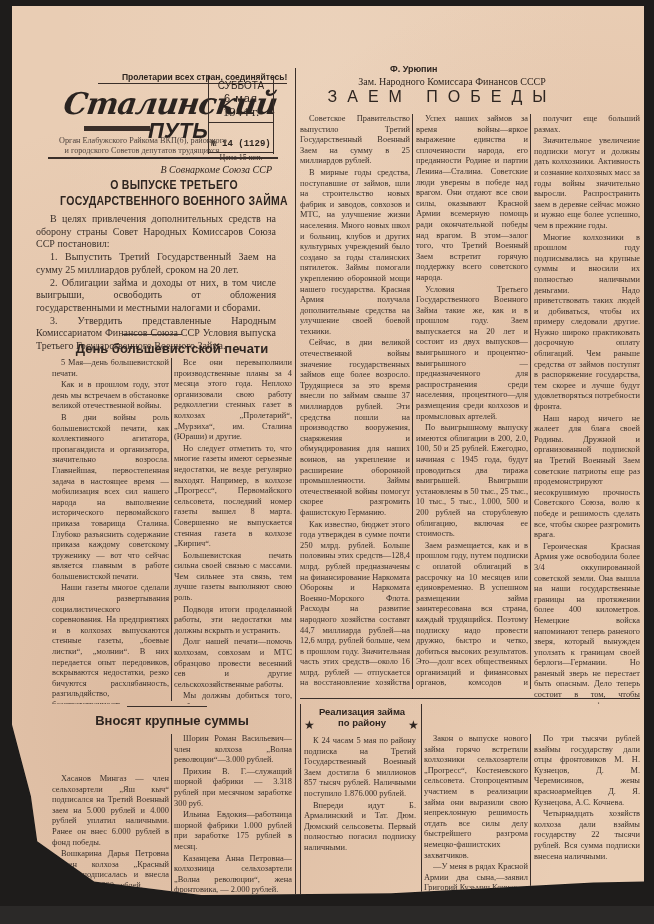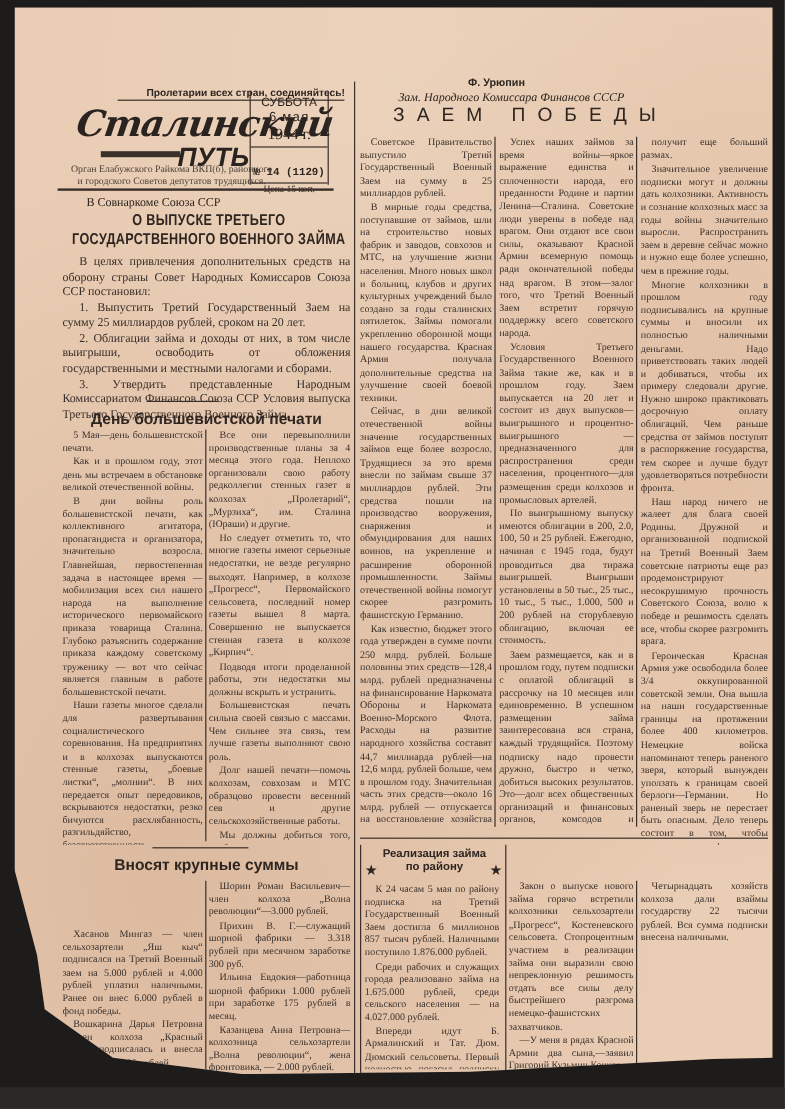--- a/index.html
+++ b/index.html
@@ -18,29 +18,29 @@
   .logo .bar{position:absolute;left:22px;top:40px;width:66px;height:5px;background:#3a2f2a;}
   .organ{position:absolute;left:46px;top:130px;width:170px;text-align:center;font-size:8.2px;line-height:9.5px;color:#4a3f3a;}
   .datebox{position:absolute;left:207px;top:76px;width:64px;height:78px;border-left:1.5px solid #3a2f2a;border-right:1.5px solid #3a2f2a;text-align:center;}
   .datebox .wd{font-family:"Liberation Sans",sans-serif;font-size:10px;margin-top:4px;}
   .datebox .dm{font-family:Liberation Sans, sans-serif;font-size:11px;margin-top:1px;letter-spacing:1px;}
   .datebox .yr{font-family:"Liberation Serif",serif;font-size:13px;}
   .datebox .no{font-family:Liberation Mono, monospace;font-weight:bold;font-size:9px;border-top:1px solid #3a2f2a;padding-top:16px;margin-top:2px;}
   .datebox .pr{font-size:8px;border-top:1px solid #3a2f2a;margin-top:3px;padding-top:0;}
   .hrule{position:absolute;background:#3a2f2a;}
   .vrule{position:absolute;width:1.2px;background:#3a2f2a;}
-  .kicker{position:absolute;font-size:10px;text-align:left;}
+  .kicker{position:absolute;font-style:italic;font-size:10px;text-align:right;}
   .headcaps{position:absolute;font-family:"Liberation Sans",sans-serif;font-weight:bold;text-align:center;letter-spacing:0.3px;transform:scaleY(1.25);transform-origin:top;}
   .text{position:absolute;font-size:8.4px;line-height:10.6px;text-align:justify;color:#3a302b;}
   .text p{margin:0 0 1px 0;text-indent:9px;}
   .decree{position:absolute;left:52px;top:214px;width:240px;font-size:10px;line-height:12.7px;text-align:justify;color:#3a302b;}
   .decree p{margin:0;text-indent:14px;}
   .h2{position:absolute;font-family:"Liberation Sans",sans-serif;font-weight:bold;text-align:center;}
   .author{position:absolute;left:380px;top:65px;font-family:"Liberation Sans",sans-serif;font-weight:bold;font-size:9px;}
-  .authrole{position:absolute;left:340px;top:77px;width:240px;font-style:italic;font-size:10px;}
+  .authrole{position:absolute;left:340px;top:77px;width:240px;text-align:center;font-size:10px;}
   .bigtitle{position:absolute;left:330px;top:86px;width:240px;text-align:center;font-family:"Liberation Sans",sans-serif;font-size:16px;letter-spacing:10px;}
   .sign{position:absolute;font-family:"Liberation Sans",sans-serif;font-weight:bold;font-size:8.5px;}
   .star{position:absolute;font-size:12px;}
   .box{position:absolute;border:1.2px solid #3a2f2a;}
 </style>
 </head>
 <body>
 
 <div class="paper">
   <div class="motto">Пролетарии всех стран, соединяйтесь!</div>
@@ -56,42 +56,42 @@
     <div class="wd">СУББОТА</div>
     <div class="dm">6 мая</div>
     <div class="yr">1944 г.</div>
     <div class="no">№ 14 (1129)</div>
     <div class="pr">Цена 15 коп.</div>
   </div>
   <div class="hrule" style="left:36px;top:151px;width:230px;height:2px;"></div>
 
   <div class="kicker" style="left:60px;top:158px;width:200px;">В Совнаркоме Союза ССР</div>
   <div class="headcaps" style="left:44px;top:170px;width:236px;font-size:10.5px;line-height:13px;">О ВЫПУСКЕ ТРЕТЬЕГО ГОСУДАРСТВЕННОГО ВОЕННОГО ЗАЙМА</div>
-  <div class="decree" style="left:40px;top:207px;width:240px;">
+  <div class="decree" style="left:24px;top:207px;width:240px;">
     <p>В целях привлечения дополнительных средств на оборону страны Совет Народных Комиссаров Союза ССР постановил:</p>
     <p>1. Выпустить Третий Государственный Заем на сумму 25 миллиардов рублей, сроком на 20 лет.</p>
     <p>2. Облигации займа и доходы от них, в том числе выигрыши, освободить от обложения государственными и местными налогами и сборами.</p>
     <p>3. Утвердить представленные Народным Комиссариатом Финансов Союза ССР Условия выпуска Третьего Государственного Военного Займа.</p>
   </div>
   <div class="hrule" style="left:110px;top:328px;width:60px;height:1px;"></div>
 
   <div class="h2" style="left:40px;top:335px;width:240px;font-size:13px;">День большевистской печати</div>
   <div class="text" style="left:40px;top:352px;width:117px;height:346px;overflow:hidden;">
     <p>5 Мая—день большевистской печати.</p>
     <p>Как и в прошлом году, этот день мы встречаем в обстановке великой отечественной войны.</p>
     <p>В дни войны роль большевистской печати, как коллективного агитатора, пропагандиста и организатора, значительно возросла. Главнейшая, первостепенная задача в настоящее время — мобилизация всех сил нашего народа на выполнение исторического первомайского приказа товарища Сталина. Глубоко разъяснить содержание приказа каждому советскому труженику — вот что сейчас является главным в работе большевистской печати.</p>
     <p>Наши газеты многое сделали для развертывания социалистического соревнования. На предприятиях и в колхозах выпускаются стенные газеты, „боевые листки“, „молнии“. В них передается опыт передовиков, вскрываются недостатки, резко бичуются расхлябанность, разгильдяйство, безответственность, недисциплинированность.</p>
 
   </div>
   <div class="vrule" style="left:159px;top:352px;height:343px;"></div>
   <div class="text" style="left:162px;top:352px;width:118px;height:346px;overflow:hidden;">
     <p>Все они перевыполнили производственные планы за 4 месяца этого года. Неплохо организовали свою работу редколлегии стенных газет в колхозах „Пролетарий“, „Мурзиха“, им. Сталина (Юраши) и другие.</p>
     <p>Но следует отметить то, что многие газеты имеют серьезные недостатки, не везде регулярно выходят. Например, в колхозе „Прогресс“, Первомайского сельсовета, последний номер газеты вышел 8 марта. Совершенно не выпускается стенная газета в колхозе „Кирпич“.</p>
+    <p>Большевистская печать сильна своей связью с массами. Чем сильнее эта связь, тем лучше газеты выполняют свою роль.</p>
     <p>Подводя итоги проделанной работы, эти недостатки мы должны вскрыть и устранить.</p>
-    <p>Большевистская печать сильна своей связью с массами. Чем сильнее эта связь, тем лучше газеты выполняют свою роль.</p>
     <p>Долг нашей печати—помочь колхозам, совхозам и МТС образцово провести весенний сев и другие сельскохозяйственные работы.</p>
     <p>Мы должны добиться того, чтобы каждая строка, каждое слово воспитывали широкие массы трудящихся в духе беззаветной любви к родине и ненависти к фашистским захватчикам, в духе безграничной преданности делу партии Ленина—Сталина.</p>
   </div>
   <div class="hrule" style="left:115px;top:700px;width:80px;height:1px;"></div>
 
   <div class="h2" style="left:40px;top:707px;width:240px;font-size:13px;">Вносят крупные суммы</div>
   <div class="text" style="left:40px;top:728px;width:117px;height:160px;overflow:hidden;margin-top:40px;">
     <p>Хасанов Мингаз — член сельхозартели „Яш кыч“ подписался на Третий Военный заем на 5.000 рублей и 4.000 рублей уплатил наличными. Ранее он внес 6.000 рублей в фонд победы.</p>
     <p>Вошкарина Дарья Петровна—член колхоза „Красный колос“ подписалась и внесла наличными 6.500 рублей.</p>
     <p>Трапезников Петр Алексеевич — колхозник сельхозартели им. Крестьянской … дал взаймы государству 5.000 рублей.</p>
@@ -135,28 +135,28 @@
 
   </div>
   <div class="hrule" style="left:288px;top:692px;width:340px;height:1px;"></div>
 
   <div class="box" style="left:288px;top:698px;width:120px;height:190px;border-top:none;"></div>
   <div class="star" style="left:292px;top:712px;">★</div>
   <div class="h2" style="left:300px;top:700px;width:100px;font-size:9.5px;line-height:11px;">Реализация займа по району</div>
   <div class="star" style="left:396px;top:712px;">★</div>
   <div class="text" style="left:292px;top:730px;width:112px;height:155px;overflow:hidden;">
     <p>К 24 часам 5 мая по району подписка на Третий Государственный Военный Заем достигла 6 миллионов 857 тысяч рублей. Наличными поступило 1.876.000 рублей.</p>
-    <p>Среди рабочих и служащих города реализовано займа на 1.6?5.000 рублей, среди сельского населения — на 4.027.000 рублей.</p>
     <p>Впереди идут Б. Армалинский и Тат. Дюм. Дюмский сельсоветы. Первый полностью погасил подписку наличными.</p>
   </div>
 
   <div class="text" style="left:412px;top:728px;width:104px;height:165px;overflow:hidden;">
     <p>Закон о выпуске нового займа горячо встретили колхозники сельхозартели „Прогресс“, Костеневского сельсовета. Стопроцентным участием в реализации займа они выразили свою непреклонную решимость отдать все силы делу быстрейшего разгрома немецко-фашистских захватчиков.</p>
     <p>—У меня в рядах Красной Армии два сына,—заявил Григорий Кузьмич Кочнев.— Наш долг поддержать наступление Красной Армии, отдать все свои сбережения на разгром врага. Я подписываюсь и вношу наличными три тысячи рублей.</p>
   </div>
   <div class="vrule" style="left:518px;top:728px;height:160px;"></div>
   <div class="text" style="left:522px;top:728px;width:106px;height:150px;overflow:hidden;">
+    <p>По три тысячи рублей взаймы государству дали отцы фронтовиков М. Н. Кузнецов, Д. М. Черемисинов, жены красноармейцев Д. Я. Кузнецова, А.С. Кочнева.</p>
     <p>Четырнадцать хозяйств колхоза дали взаймы государству 22 тысячи рублей. Вся сумма подписки внесена наличными.</p>
   </div>
   <div class="sign" style="left:565px;top:880px;">Д. Плеханов.</div>
 </div>
 
 <div class="bottomstrip"></div>
 
 </body></html>

